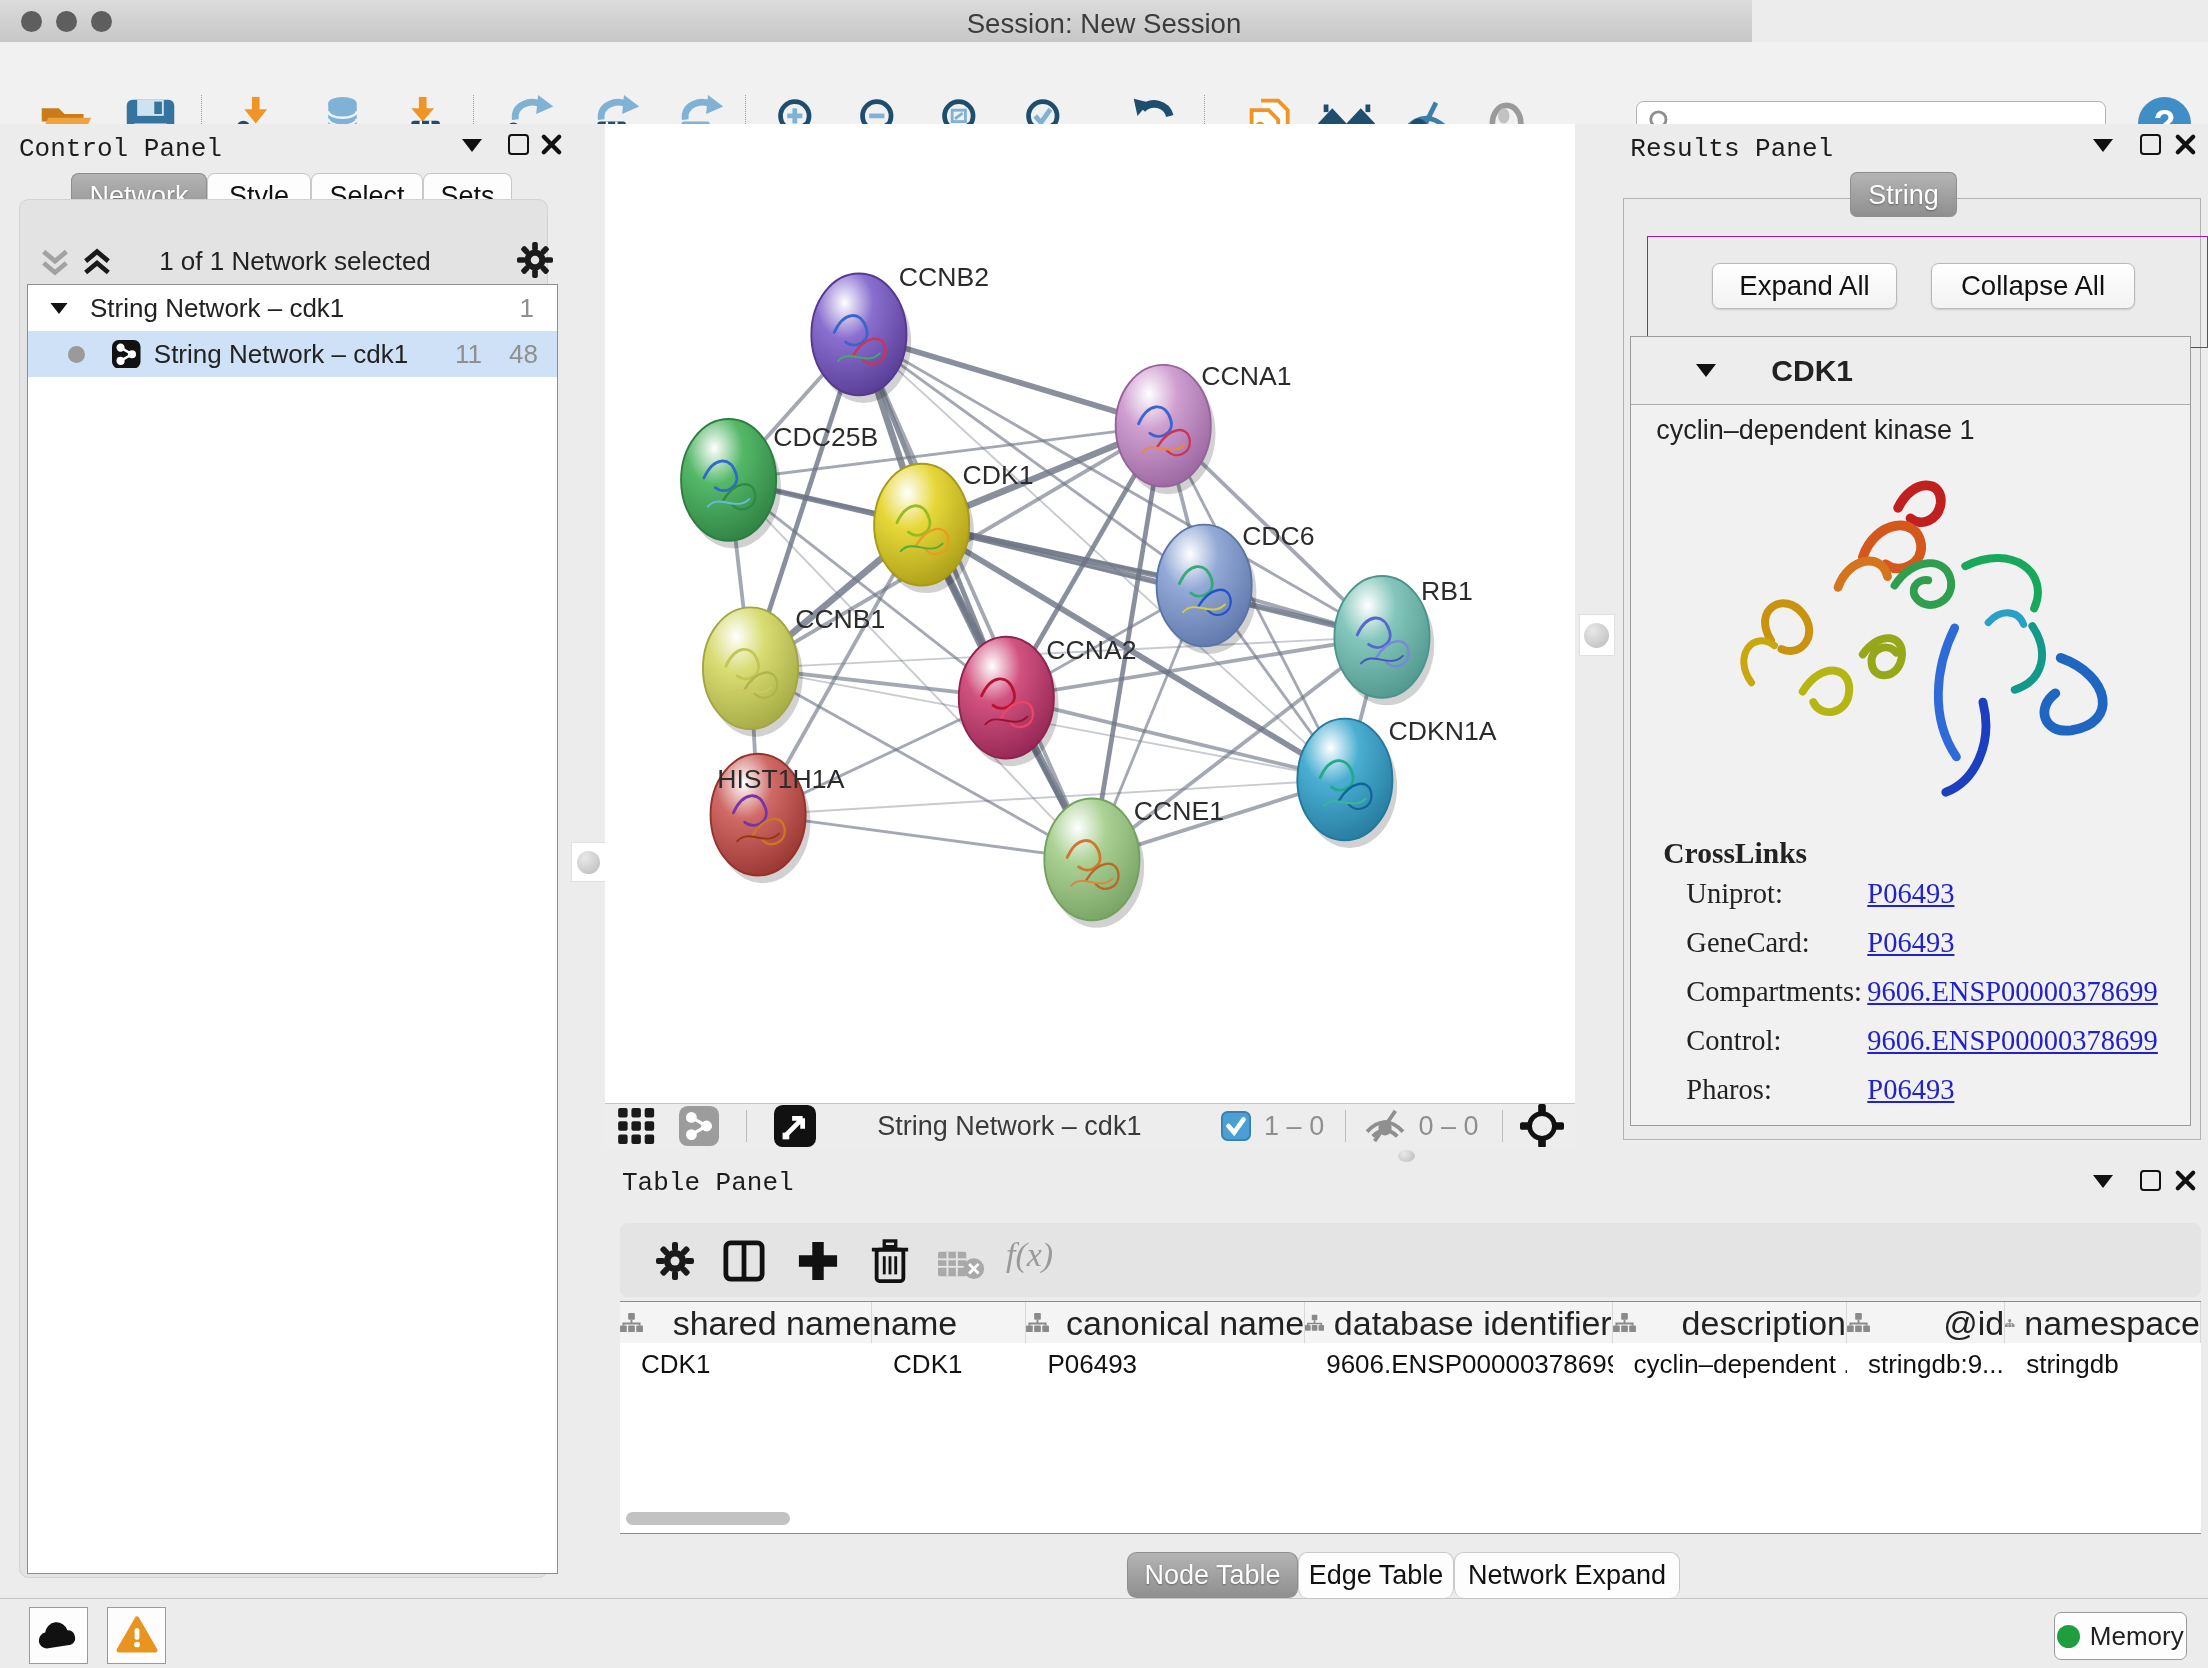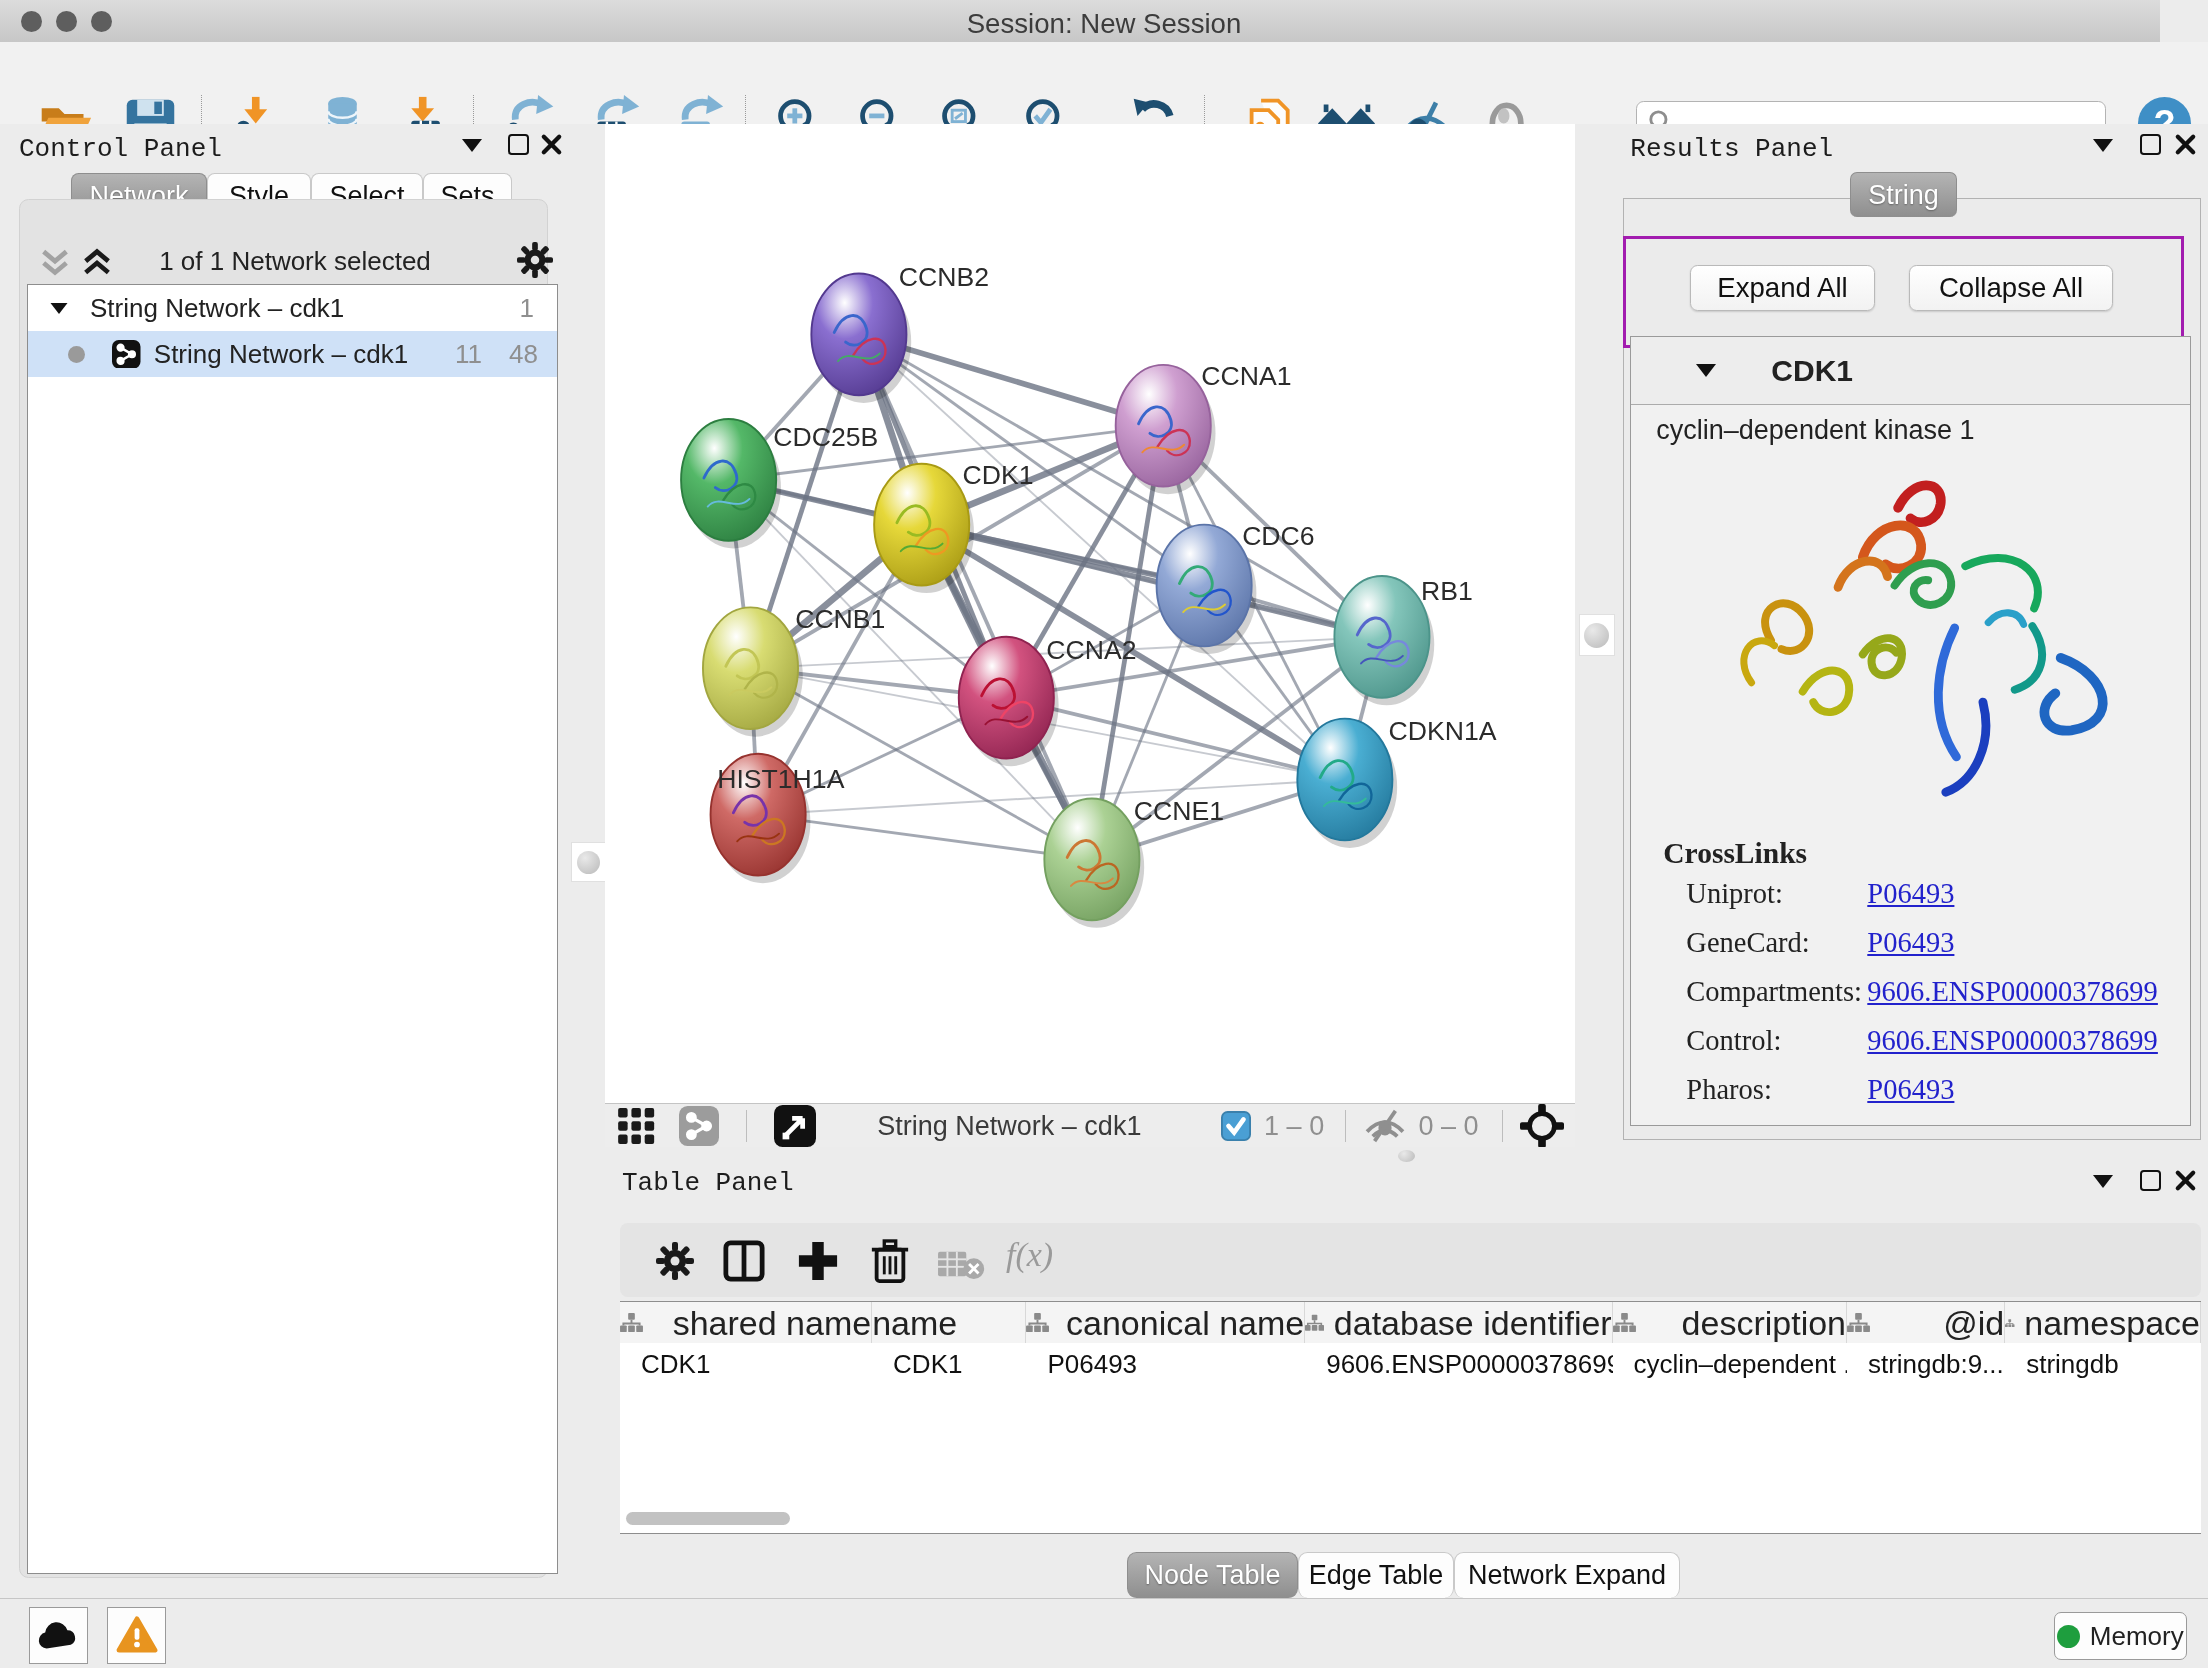--- a/index.html
+++ b/index.html
@@ -1,20 +1,20 @@
 <!DOCTYPE html>
 <html style="font-size:15px"><head>
 <meta charset="utf-8">
 <style>
   html,body{margin:0;padding:0;}
   body{width:2208px;height:1668px;position:relative;overflow:hidden;
        background:#ececec;font-family:"Liberation Sans",sans-serif;color:#222;}
   .abs{position:absolute;}
   
-  .titlebar{left:0;top:0;width:2160px;height:42px;
+  .titlebar{left:0;top:0;width:1752px;height:42px;
     background:linear-gradient(#dcdcdc,#c7c7c7);border-bottom:1px solid #9f9f9f;}
   .windot{width:21px;height:21px;border-radius:50%;background:#5e5e5e;top:10.5px;}
   .wintitle{width:2208px;top:7.6px;text-align:center;font-size:27.6px;color:#3c3c3c;}
   
   .toolbar{left:0;top:42px;width:2208px;height:82px;background:#f1f1f1;border-bottom:1px solid #bcbcbc;}
   .tsep{top:53px;width:0;height:59px;border-left:1.9px dotted #9a9a9a;}
   .ticon{top:53px;width:57px;height:57px;}
   .searchbox{left:1636px;top:59px;width:470px;height:42px;background:#fff;border:1.9px solid #b3b3b3;
     border-radius:7.6px;display:flex;align-items:center;padding-left:9.5px;box-sizing:border-box;}
   .helpbtn{left:2138px;top:55px;width:53px;height:53px;border-radius:50%;background:#3f8fc6;
@@ -586,21 +586,21 @@
   <div class="abs sqicon" style="left:523px;top:9.5px"></div>
   <svg class="abs" style="left:557px;top:8.6px" width="23" height="23" viewBox="0 0 24 24">
       <path d="M4 4 L20 20 M20 4 L4 20" stroke="#111" stroke-width="4.5" stroke-linecap="round"></path>
     </svg>
 
   <div class="abs rbox" style="left:5.7px;top:74px;width:576px;height:940px"></div>
   <div class="abs tab active" style="left:233px;top:48px;width:107px;border-radius:7px">
       <span>String</span>
     </div>
 
-  <div class="abs" style="left:6px;top:112px;width:561px;height:112px;border:3px solid #a21caf;box-sizing:border-box">
+  <div class="abs" style="left:30px;top:112px;width:561px;height:112px;border:1px solid #a21caf;box-sizing:border-box">
     <div class="btn" style="position:absolute;left:64px;top:26px;width:183px;height:44px">
         <span>Expand All</span>
       </div>
     <div class="btn" style="position:absolute;left:283px;top:26px;width:202px;height:44px">
         <span>Collapse All</span>
       </div>
   </div>
 
   <div class="abs" style="left:13.3px;top:212px;width:561px;height:790px;border:1px solid #9a9a9a;background:#f1f1f1;box-sizing:border-box">
     <div style="height:67px;background:#ededed;border-bottom:1px solid #ababab;display:flex;align-items:center">

